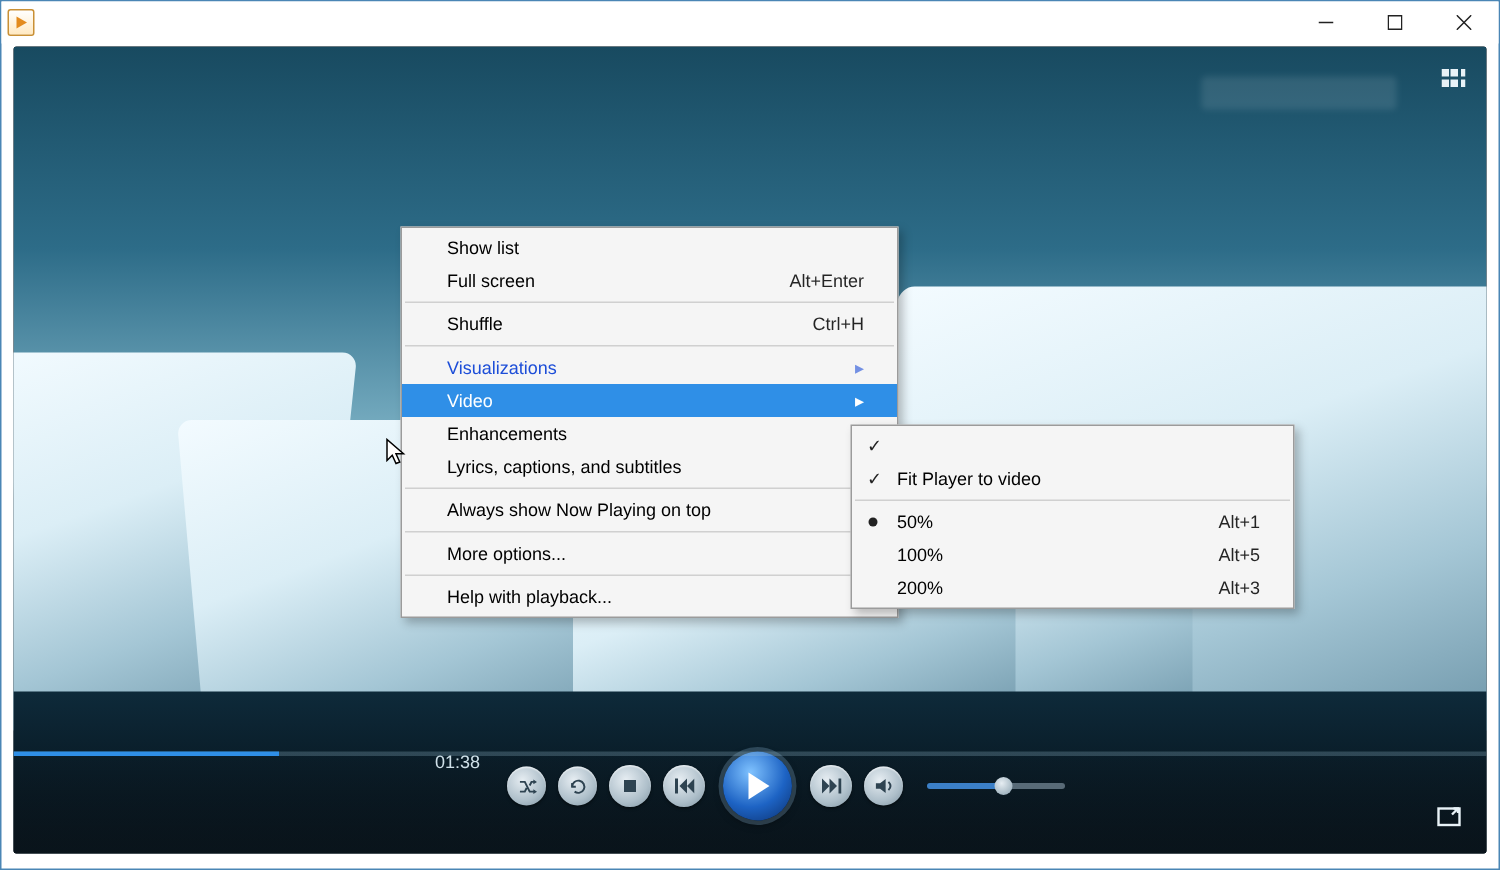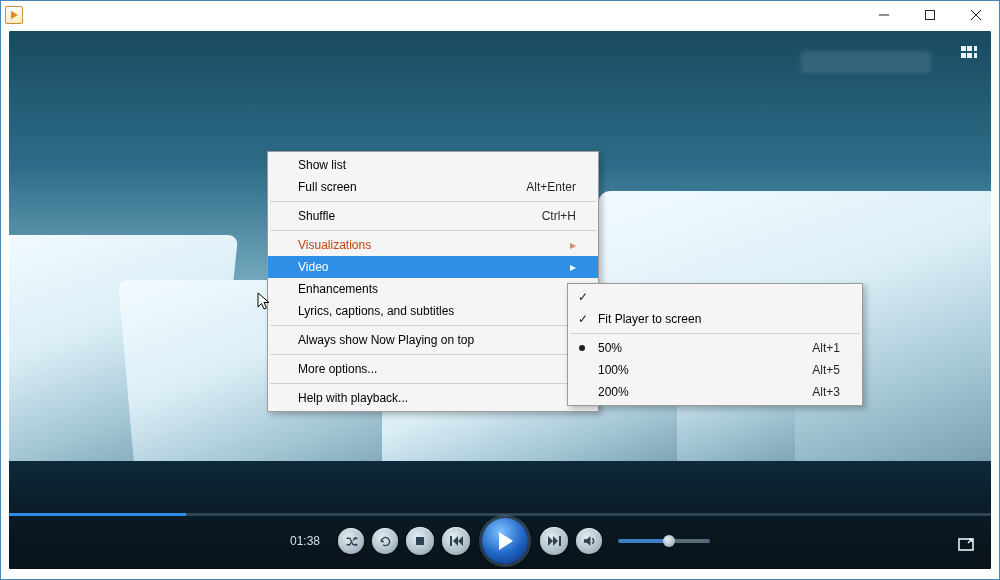--- a/index.html
+++ b/index.html
@@ -20,34 +20,34 @@
   .ice .p4{right:-3%;bottom:-5%;width:45%;height:100%;transform:skewX(-8deg)}
   .ice .p5{right:20%;bottom:-5%;width:22%;height:65%}
   .water{position:absolute;left:0;right:0;bottom:0;height:20%;background:linear-gradient(#0e2a3a,#040c12)}
   .corner-icon{position:absolute;top:14px;right:14px;color:#e8f2f7}
   .sub-label{position:absolute;top:10px;left:14px;color:#cfe0e8;font-size:13px;letter-spacing:1px;opacity:.35;filter:blur(1px)}
   .watermark{position:absolute;top:20px;right:60px;width:130px;height:22px;background:#d6e4eb;opacity:.12;border-radius:3px;filter:blur(2px)}
 
   .ctx{position:absolute;background:#f5f5f5;border:1px solid #9b9b9b;box-shadow:3px 3px 6px rgba(0,0,0,.25);padding:2px 0}
   .ctx .row{display:flex;align-items:center;height:22px;padding:0 22px 0 30px;white-space:nowrap;color:#000}
   .ctx .row.sep{height:0;border-top:1px solid #d0d0d0;margin:3px 2px;padding:0}
-  .ctx .row.disabled{color:#c2410c}
+  .ctx .row.disabled{color:#1d4ed8}
   .ctx .row.hl{background:#2f8fe7;color:#fff}
   .ctx .row .lbl{flex:1}
   .ctx .row .acc{margin-left:24px;color:inherit;opacity:.85}
   .ctx .row .arr{width:10px;text-align:right;margin-left:6px;opacity:.6}
   .ctx .row .chk{position:absolute;left:8px;width:14px;text-align:center;color:#222}
   .ctx .row .dot{position:absolute;left:11px;width:6px;height:6px;border-radius:50%;background:#222}
 
   .ctxA{left:258px;top:120px;width:332px}
   .ctxB{left:558px;top:252px;width:296px}
 
   .cursor{position:absolute;left:248px;top:261px;pointer-events:none;color:#000}
 
-  .controls{position:absolute;left:0;right:0;bottom:0;height:56px;background:linear-gradient(rgba(14,26,34,0),rgba(14,26,34,.2) 10%,rgba(14,26,34,.55));display:flex;align-items:center;justify-content:center}
+  .controls{position:absolute;left:0;right:0;bottom:0;height:68px;background:linear-gradient(rgba(14,26,34,0),rgba(14,26,34,.2) 10%,rgba(14,26,34,.55));display:flex;align-items:flex-start;justify-content:center}
   .seek{position:absolute;left:0;right:0;top:0;height:3px;background:rgba(160,200,220,.25)}
   .seek .prog{height:100%;width:18%;background:#2f8fe7}
   .ctrl-group{display:flex;align-items:center;gap:8px}
   .time{color:#cfe0e8;font-size:12px;margin-right:18px}
   .cbtn{width:28px;height:28px;border-radius:50%;background:radial-gradient(circle at 40% 35%,#e6edf2,#aebfca 60%,#7e93a1);box-shadow:inset 0 1px 1px rgba(255,255,255,.6),0 1px 2px rgba(0,0,0,.5);display:flex;align-items:center;justify-content:center;color:#2e4351}
   .cbtn.small{width:26px;height:26px}
   .play{width:46px;height:46px;border-radius:50%;background:radial-gradient(circle at 40% 30%,#7fc2ff,#1d63c4 55%,#0b2f6c);box-shadow:0 0 0 3px rgba(130,170,200,.3),0 2px 6px rgba(0,0,0,.6);display:flex;align-items:center;justify-content:center;color:#fff;margin:0 4px}
   .vol-track{width:92px;height:4px;border-radius:2px;background:linear-gradient(90deg,#3b7fc7 0 55%,#586a77 55%);margin-left:8px;position:relative}
   .vol-thumb{position:absolute;left:55%;top:-4px;width:12px;height:12px;border-radius:50%;background:radial-gradient(circle at 40% 35%,#e6edf2,#8aa1af);transform:translateX(-50%)}
   .full-btn{position:absolute;right:14px;bottom:14px;width:22px;height:22px;display:flex;align-items:center;justify-content:center;color:#e8f2f7}
@@ -148,21 +148,21 @@
           <span class="lbl">Help with playback...</span>
         </div>
     </div>
 
     <div class="ctx ctxB">
       <div class="row" style="position:relative">
           <span class="chk">✓</span>
         </div>
       <div class="row" style="position:relative">
           <span class="chk">✓</span>
-          <span class="lbl">Fit Player to screen</span>
+          <span class="lbl">Fit Player to video</span>
         </div>
       <div class="row sep"></div>
       <div class="row" style="position:relative">
           <span class="dot"></span>
           <span class="lbl">50%</span>
           <span class="acc">Alt+1</span>
         </div>
       <div class="row">
           <span class="lbl">100%</span>
           <span class="acc">Alt+5</span>

